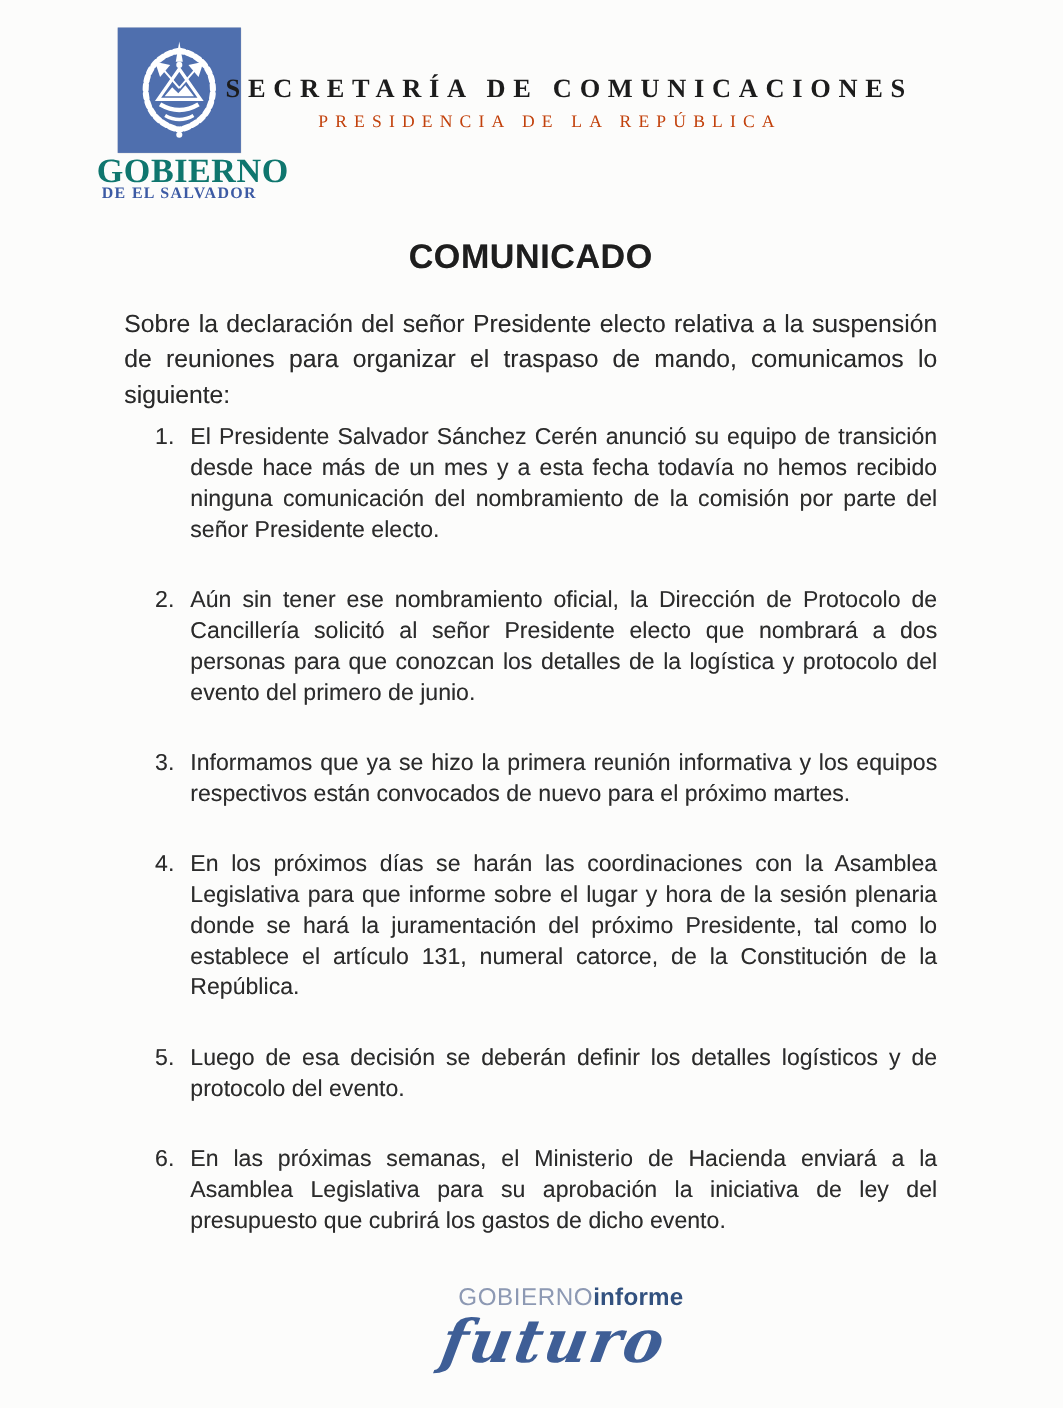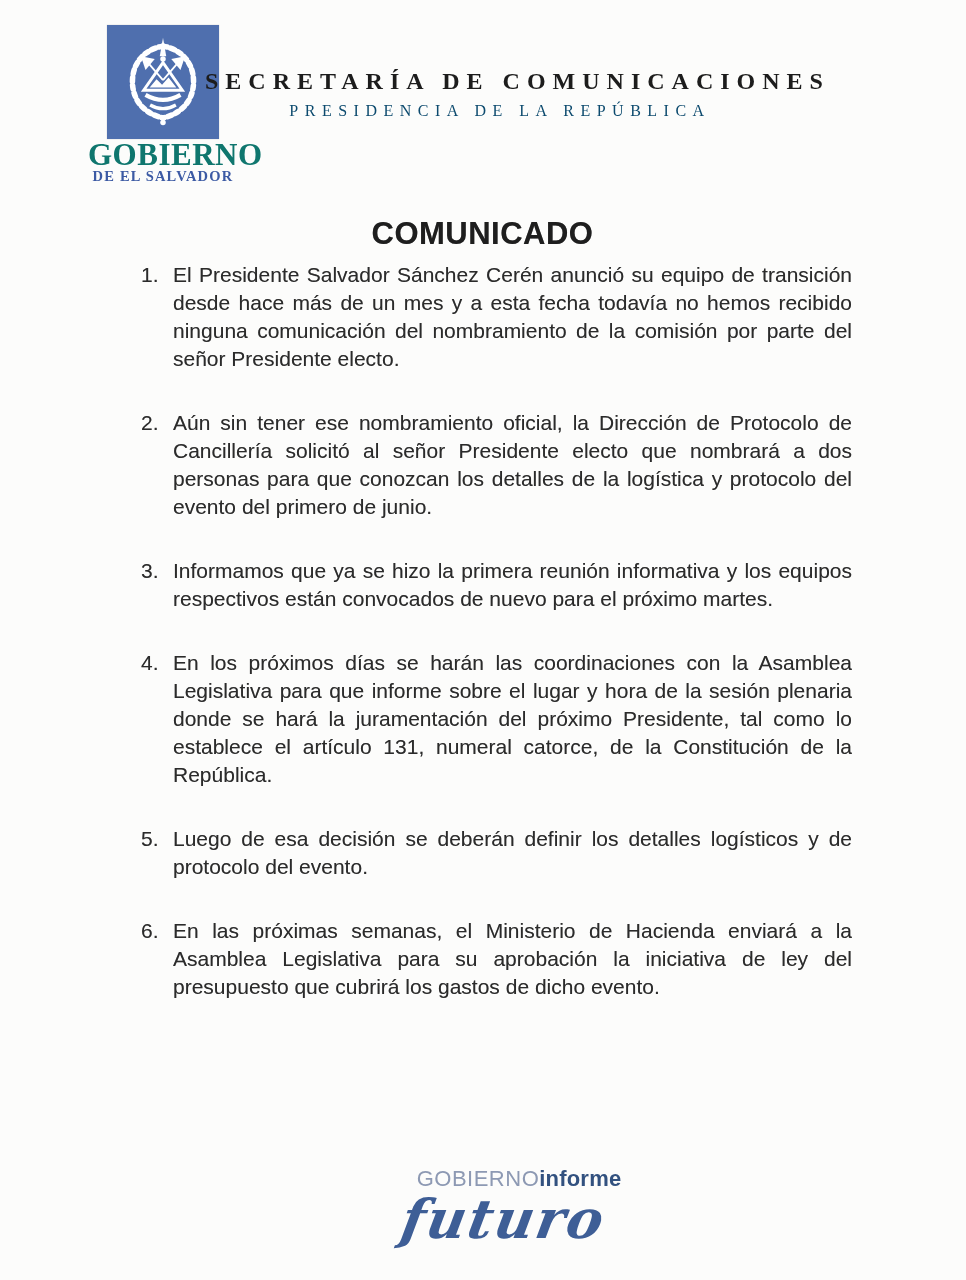--- a/index.html
+++ b/index.html
@@ -44,21 +44,21 @@
     position:absolute; left:205px; top:68px; width:590px;
     text-align:center;
   }
   .secretaria{
     font-family:"Liberation Serif", serif;
     font-weight:bold; color:#1c1c1c;
     font-size:24px; letter-spacing:7px; white-space:nowrap;
   }
   .presidencia{
     font-family:"Liberation Serif", serif;
-    color:#0c4a6e; font-weight:500;
+    color:#c2410c; font-weight:500;
     font-size:16px; letter-spacing:6.5px; margin-top:7px; white-space:nowrap;
   }
   
   .doc-column{
     position:absolute; left:113px; top:12px; width:739px;
   }
   .doc-title{
     margin-top:204px;
     text-align:center;
     font-size:31px; font-weight:bold; letter-spacing:.5px;
@@ -145,20 +145,21 @@
     <div class="logo-deelsalvador">DE EL SALVADOR</div>
   </div>
 
   <div class="header-text">
     <div class="secretaria">SECRETARÍA DE COMUNICACIONES</div>
     <div class="presidencia">PRESIDENCIA DE LA REPÚBLICA</div>
   </div>
 
   <div class="doc-column">
     <div class="doc-title">COMUNICADO</div>
+    <div class="doc-intro">Sobre la declaración del señor Presidente electo relativa a la suspensión de reuniones para organizar el traspaso de mando, comunicamos lo siguiente:</div>
 
     <div class="doc-list">
       <div class="doc-item">
         <span class="num">1.</span>
         <div class="txt">El Presidente Salvador Sánchez Cerén anunció su equipo de transición desde hace más de un mes y a esta fecha todavía no hemos recibido ninguna comunicación del nombramiento de la comisión por parte del señor Presidente electo.</div>
       </div>
       <div class="doc-item">
         <span class="num">2.</span>
         <div class="txt">Aún sin tener ese nombramiento oficial, la Dirección de Protocolo de Cancillería solicitó al señor Presidente electo que nombrará a dos personas para que conozcan los detalles de la logística y protocolo del evento del primero de junio.</div>
       </div>

